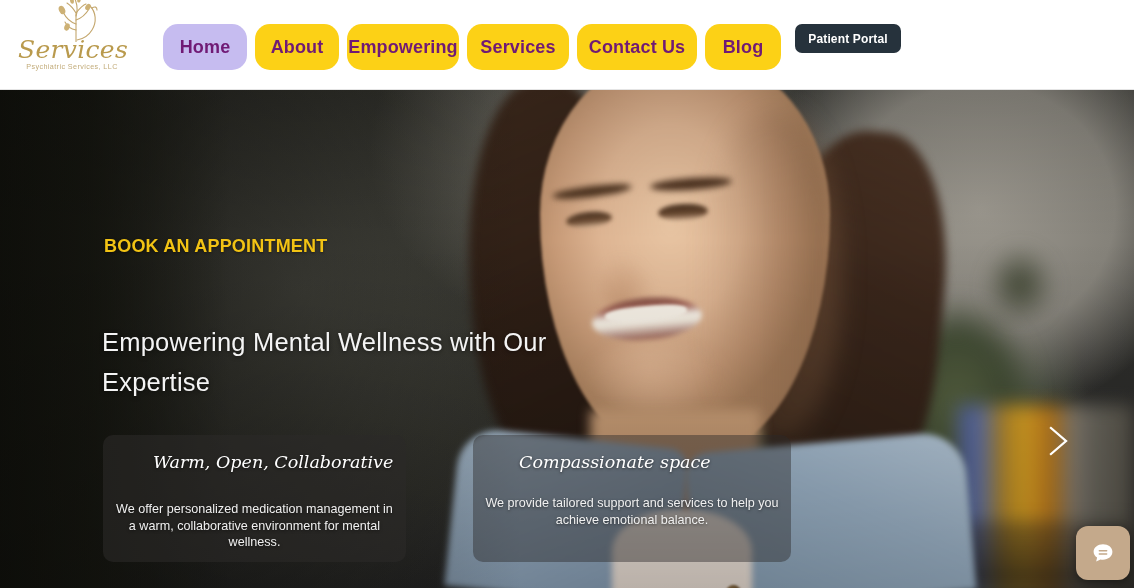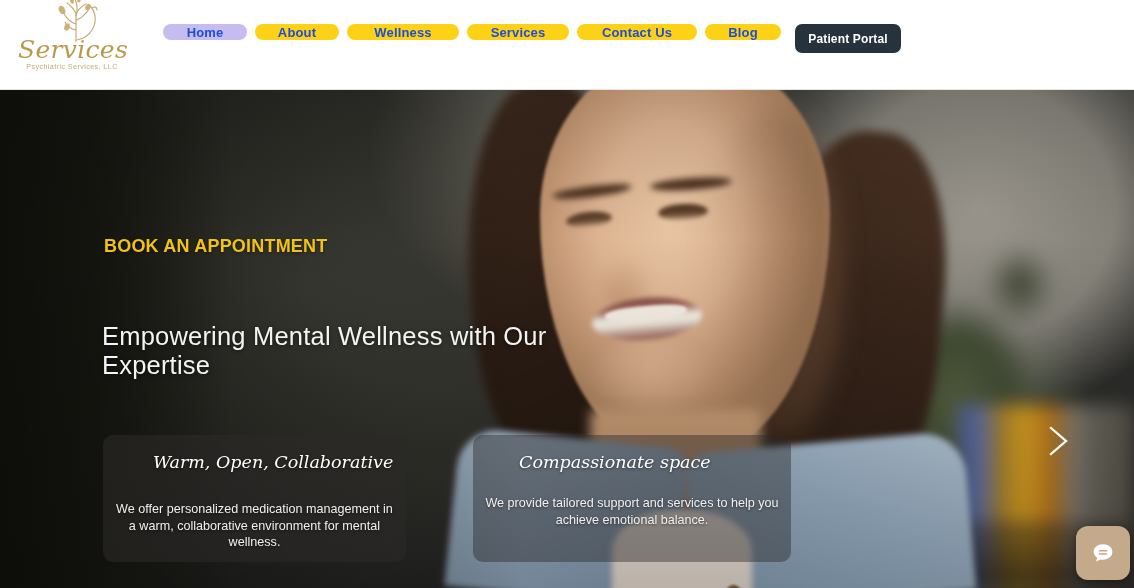--- a/index.html
+++ b/index.html
@@ -42,25 +42,25 @@
     text-align: center;
     font-family: "Liberation Sans", sans-serif;
     font-size: 7.2px;
     letter-spacing: .4px;
     color: #c2ab79;
     white-space: nowrap;
   }
 
   .nav { position: absolute; left: 163px; top: 24px; height: 29px; }
   .nav-btn {
-    position: absolute; top: 0; height: 16px;
+    position: absolute; top: 0; height: 46px;
     border-radius: 15px;
     background: #fcd116;
-    color: #1d4ed8;
-    font-size: 13px;
+    color: #701a75;
+    font-size: 18px;
     font-weight: bold;
     letter-spacing: .15px;
     display: flex; align-items: center; justify-content: center;
     white-space: nowrap;
     cursor: pointer;
     border: none;
     font-family: "Liberation Sans", sans-serif;
   }
   .nav-btn.home { background: #c6bcf0; }
   .nav-btn.portal {
@@ -240,21 +240,21 @@
     letter-spacing: .2px;
     color: #f2c314;
     white-space: nowrap;
     text-shadow: 0 1px 3px rgba(0,0,0,.45);
     z-index: 6;
   }
   .headline {
     position: absolute; left: 102px; top: 232px;
     width: 470px;
     font-size: 25.5px;
-    line-height: 29px;
+    line-height: 40px;
     font-weight: 300;
     color: #f4f4f4;
     letter-spacing: .2px;
     text-shadow: 0 1px 4px rgba(0,0,0,.5);
     z-index: 6;
   }
 
   
   .card {
     position: absolute;
@@ -342,21 +342,21 @@
           <circle cx="38" cy="3" r="1"></circle>
         </g>
       </svg>
       <div class="logo-word">Services</div>
       <div class="logo-sub">Psychiatric Services, LLC</div>
     </div>
 
     <nav class="nav">
       <button class="nav-btn home" style="left:0px;width:84px;">Home</button>
       <button class="nav-btn" style="left:92px;width:84px;">About</button>
-      <button class="nav-btn" style="left:184px;width:112px;">Wellness</button>
+      <button class="nav-btn" style="left:184px;width:112px;">Empowering</button>
       <button class="nav-btn" style="left:304px;width:102px;">Services</button>
       <button class="nav-btn" style="left:414px;width:120px;">Contact Us</button>
       <button class="nav-btn" style="left:542px;width:76px;">Blog</button>
       <button class="nav-btn portal" style="left:632px;width:106px;">Patient Portal</button>
     </nav>
   </div>
 
   <section class="hero">
 
     <div class="hero-photo">

